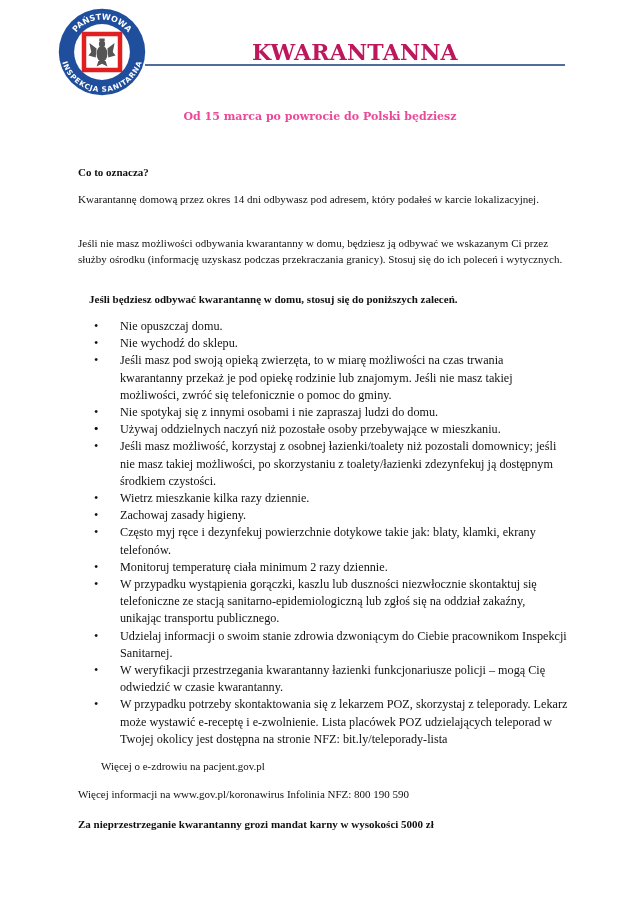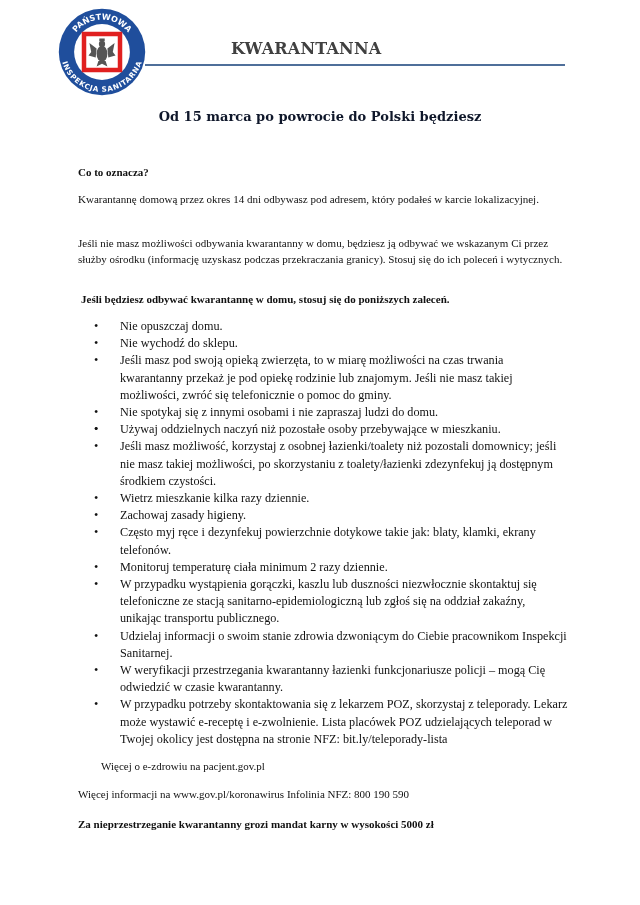--- a/index.html
+++ b/index.html
@@ -1,23 +1,23 @@
 <!DOCTYPE html>
 <html><head>
 <meta charset="utf-8">
 <style>
   html, body { margin: 0; padding: 0; background: #ffffff; }
   body { width: 640px; height: 905px; position: relative; overflow: hidden;
          font-family: "Liberation Serif", "DejaVu Serif", serif; color: #111; }
   .logo { position: absolute; left: 57px; top: 7px; width: 90px; height: 90px; }
-  .header-title { position: absolute; left: 231px; top: 39px; font-family: "DejaVu Serif", serif;
-                  font-weight: bold; font-size: 16px; color: #404040; letter-spacing: 0.2px; }
+  .header-title { position: absolute; left: 252px; top: 39px; font-family: "DejaVu Serif", serif;
+                  font-weight: bold; font-size: 22px; color: #be185d; letter-spacing: 0.2px; }
   .header-line { position: absolute; left: 145px; top: 64px; width: 420px; height: 2px; background: #4f6f9a; }
   .headline { position: absolute; left: 60px; width: 520px; top: 105px; text-align: center;
-              font-family: "DejaVu Serif", serif; font-weight: bold; font-size: 13px; line-height: 23px; color: #0f172a; }
+              font-family: "DejaVu Serif", serif; font-weight: bold; font-size: 11px; line-height: 23px; color: #ec4899; }
   .headline .u { text-decoration: underline; }
   .p { position: absolute; left: 78px; width: 490px; font-size: 11px; line-height: 16.2px; }
   .b { font-weight: bold; }
   ul.list { position: absolute; left: 78px; top: 318px; width: 490px; margin: 0; padding: 0; list-style: none;
             font-size: 12.2px; line-height: 17.2px; }
   ul.list li { position: relative; padding-left: 42px; }
   ul.list li .bullet { position: absolute; left: 16px; top: 0; }
 </style>
 </head>
 <body>
@@ -49,21 +49,21 @@
 <div class="header-title">KWARANTANNA</div>
 <div class="header-line"></div>
 
 <div class="headline">
   <div>Od 15 marca po powrocie do Polski będziesz</div>
 </div>
 
 <div class="p b" style="top:164px;">Co to oznacza?</div>
 <div class="p" style="top:191px;">Kwarantannę domową przez okres 14 dni odbywasz pod adresem, który podałeś w karcie lokalizacyjnej.</div>
 <div class="p" style="top:235px;">Jeśli nie masz możliwości odbywania kwarantanny w domu, będziesz ją odbywać we wskazanym Ci przez służby ośrodku (informację uzyskasz podczas przekraczania granicy). Stosuj się do ich poleceń i wytycznych.</div>
-<div class="p b" style="top:291px; left:81px;">Jeśli będziesz odbywać kwarantannę w domu, stosuj się do poniższych zaleceń.</div>
+<div class="p b" style="top:291px; left:89px;">Jeśli będziesz odbywać kwarantannę w domu, stosuj się do poniższych zaleceń.</div>
 
 <ul class="list">
   <li><span class="bullet">•</span><span>Nie opuszczaj domu.</span></li>
   <li><span class="bullet">•</span><span>Nie wychodź do sklepu.</span></li>
   <li><span class="bullet">•</span><span>Jeśli masz pod swoją opieką zwierzęta, to w miarę możliwości na czas trwania kwarantanny przekaż je pod opiekę rodzinie lub znajomym. Jeśli nie masz takiej możliwości, zwróć się telefonicznie o pomoc do gminy.</span></li>
   <li><span class="bullet">•</span><span>Nie spotykaj się z innymi osobami i nie zapraszaj ludzi do domu.</span></li>
   <li><span class="bullet">•</span></li>
   <li><span class="bullet">•</span><span>Używaj oddzielnych naczyń niż pozostałe osoby przebywające w mieszkaniu.</span></li>
   <li><span class="bullet">•</span><span>Jeśli masz możliwość, korzystaj z osobnej łazienki/toalety niż pozostali domownicy; jeśli nie masz takiej możliwości, po skorzystaniu z toalety/łazienki zdezynfekuj ją dostępnym środkiem czystości.</span></li>
   <li><span class="bullet">•</span><span>Wietrz mieszkanie kilka razy dziennie.</span></li>

